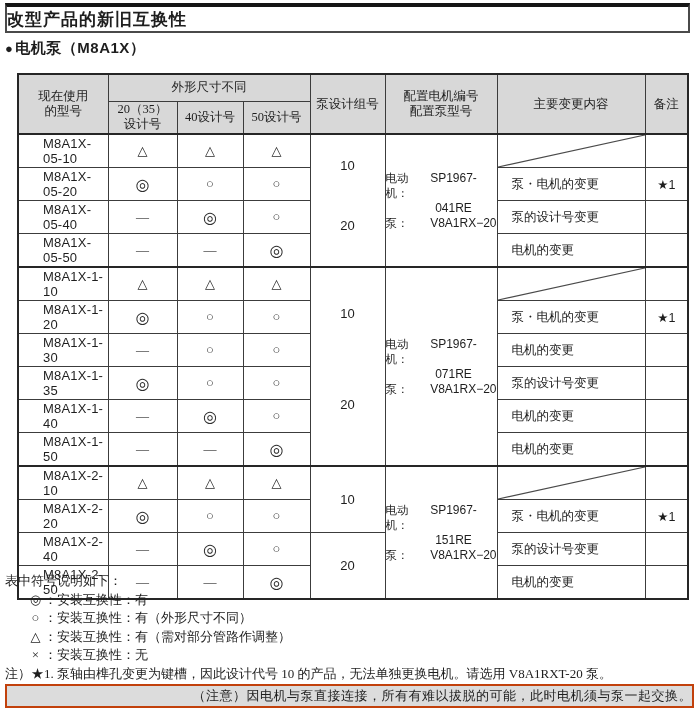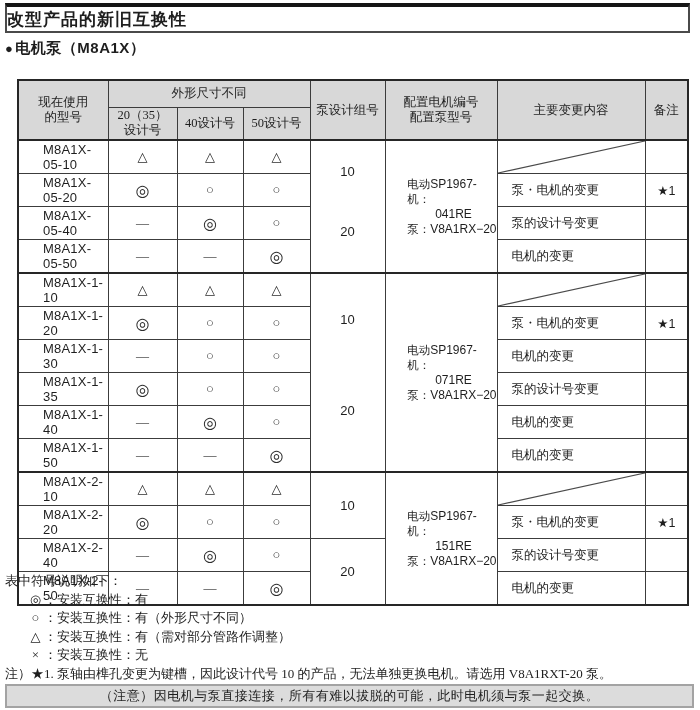--- a/index.html
+++ b/index.html
@@ -22,56 +22,56 @@
     font-family:var(--sans);font-weight:bold;font-size:17px;letter-spacing:1px;
   }
   .subtitle{
     position:absolute;left:5px;top:38px;height:20px;
     font-family:var(--sans);font-weight:bold;font-size:15px;
     display:flex;align-items:center;letter-spacing:0.5px;
   }
   .subtitle .bullet{font-size:13px;margin-right:2px;}
   
   table.compat{
-    position:absolute;left:17px;top:79px;width:671px;
+    position:absolute;left:17px;top:73px;width:671px;
     border-collapse:collapse;table-layout:fixed;
     border:2px solid var(--heavy);
   }
   th,td{
     border:1px solid var(--line);box-sizing:border-box;overflow:hidden;
     font-size:12.5px;font-family:var(--serif);font-weight:normal;
   }
   thead th{background:#d8d8d8;line-height:15px;padding:0;}
   thead tr.h1{height:27px;}
   thead tr.h2{height:33px;}
   tbody tr{height:31px;}
   tr.block-start td{border-top:2px solid var(--heavy);}
   td.model{font-family:var(--sans);font-size:13px;text-align:left;padding-left:24px;letter-spacing:0.2px;}
   td.sym{text-align:center;font-size:13px;color:#2d2d2d;padding:0;}
   td.sym.dbl{font-size:16px;}
   td.group{text-align:center;font-family:var(--sans);font-size:13px;padding:0;vertical-align:top;}
   .group-stack{display:flex;flex-direction:column;}
   .group-half{display:flex;align-items:center;justify-content:center;}
   td.config{padding:0;text-align:center;vertical-align:middle;}
   .cfg{display:inline-grid;grid-template-columns:auto auto;line-height:15px;vertical-align:middle;}
-  .cfg-label{text-align:right;font-family:var(--serif);font-size:11.5px;}
+  .cfg-label{text-align:left;font-family:var(--serif);font-size:11.5px;}
   .cfg-val{text-align:left;font-family:var(--sans);font-size:12px;}
   .cfg-val2{padding-left:5px;}
   td.change{text-align:left;padding-left:14px;font-size:12.5px;}
   td.slash{position:relative;padding:0;}
   td.remark{text-align:center;font-family:var(--sans);font-size:12.5px;padding:0;}
   
   .legend{position:absolute;left:5px;top:572px;font-size:13px;line-height:18.5px;}
   .legend-item{padding-left:22px;}
   .legend-sym{display:inline-block;width:17px;text-align:center;}
   .note-line{padding-left:0;}
   .notice{
     position:absolute;left:5px;top:684px;width:689px;height:24px;
-    box-sizing:border-box;background:#dcdcdc;border:2px solid #a3a3a3;
-    display:flex;align-items:center;justify-content:center;font-size:13px;letter-spacing:0.5px;
+    box-sizing:border-box;background:#dcdcdc;border:2px solid #c2410c;
+    display:flex;align-items:center;justify-content:flex-end;font-size:13px;letter-spacing:0.5px;
   }
 </style>
 </head>
 <body>
 
 <div class="title-bar">
   <span>改型产品的新旧互换性</span>
 </div>
 
 <div class="subtitle">

